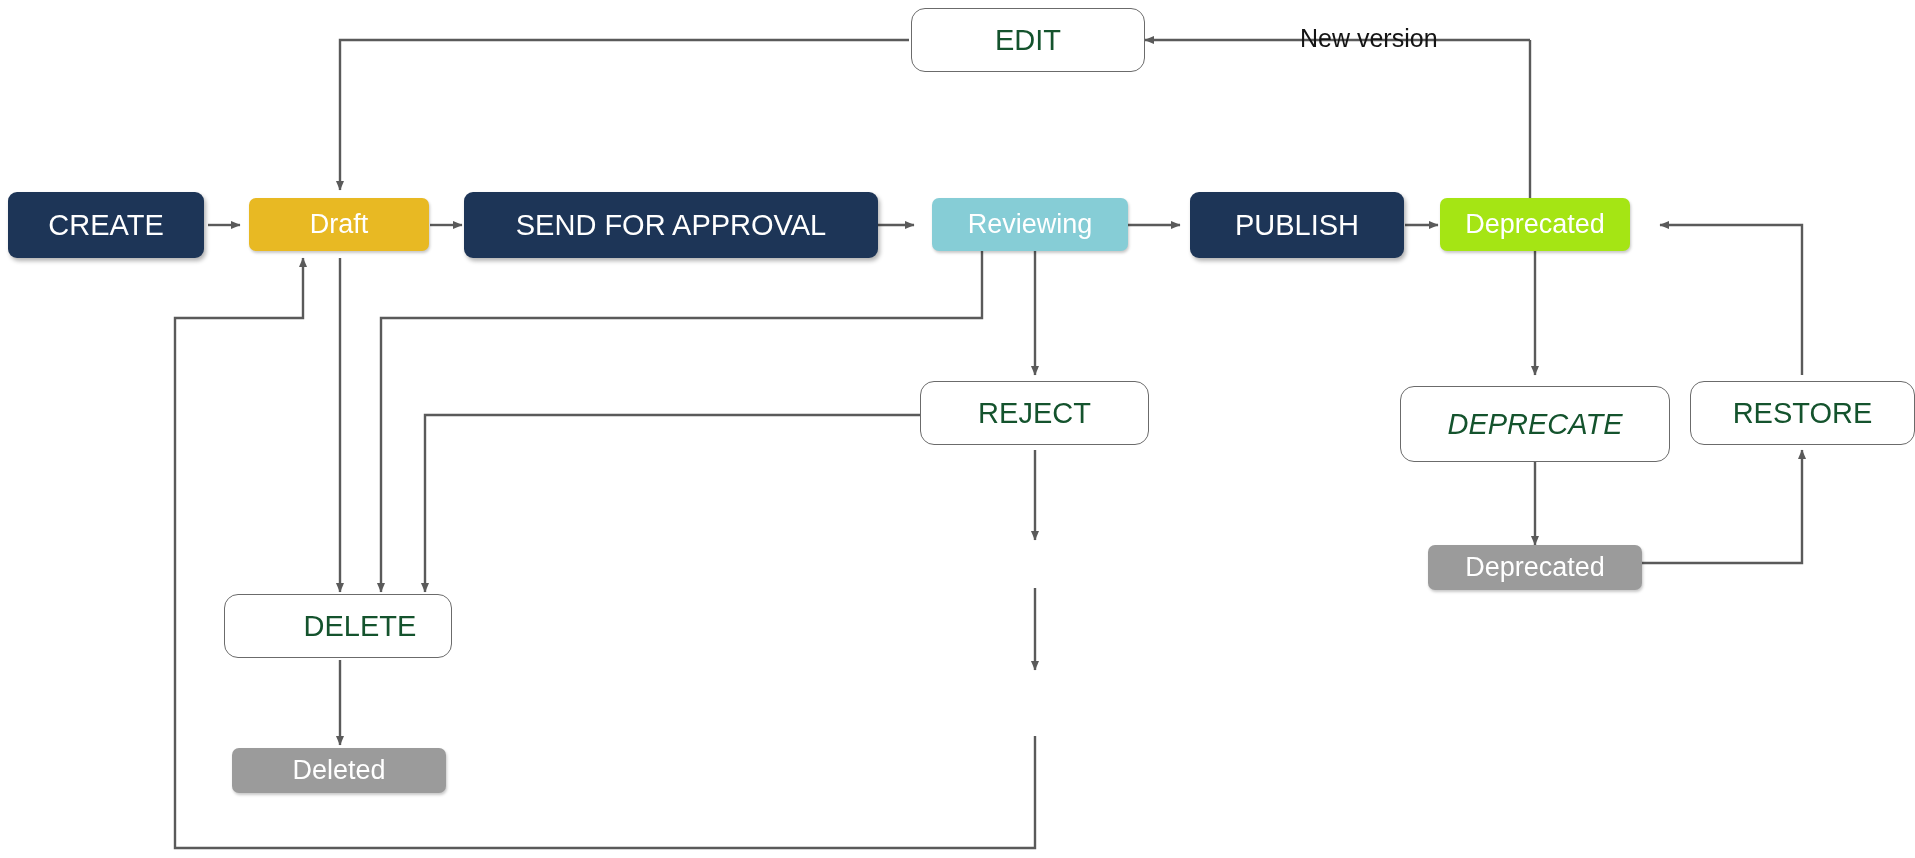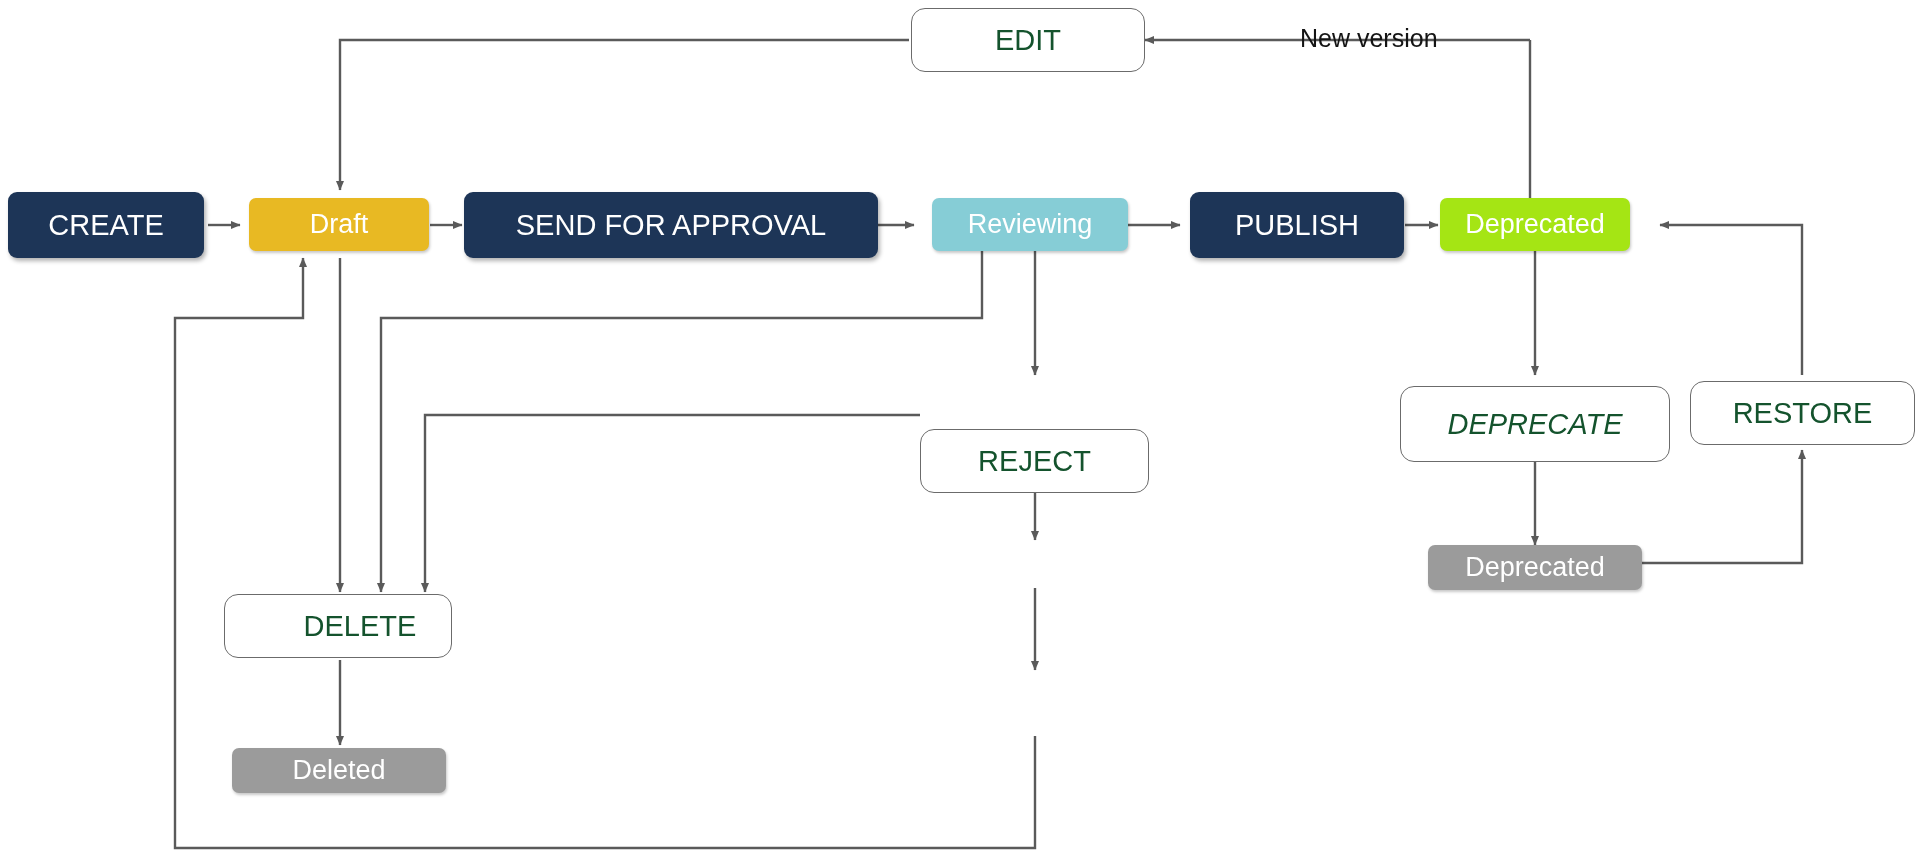--- a/index.html
+++ b/index.html
@@ -96,21 +96,21 @@
   <div class="node n-state s-published" style="left:1440px;top:198px;width:190px;height:53px;">
     <span>Deprecated</span>
   </div>
 
   <div class="node n-white" style="left:911px;top:8px;width:234px;height:64px;">
     <span>EDIT</span>
   </div>
 
   <span class="edge-label" style="left:1300px;top:24px;">New version</span>
 
-  <div class="node n-white" style="left:920px;top:381px;width:229px;height:64px;margin-top:48px;">
+  <div class="node n-white" style="left:920px;top:381px;width:229px;height:64px;">
     <span>REJECT</span>
   </div>
 
 
 
   <div class="node n-white" style="left:224px;top:594px;width:228px;height:64px;padding-left:44px;">
     <span>DELETE</span>
   </div>
 
   <div class="node n-state s-deleted" style="left:232px;top:748px;width:214px;height:45px;">

